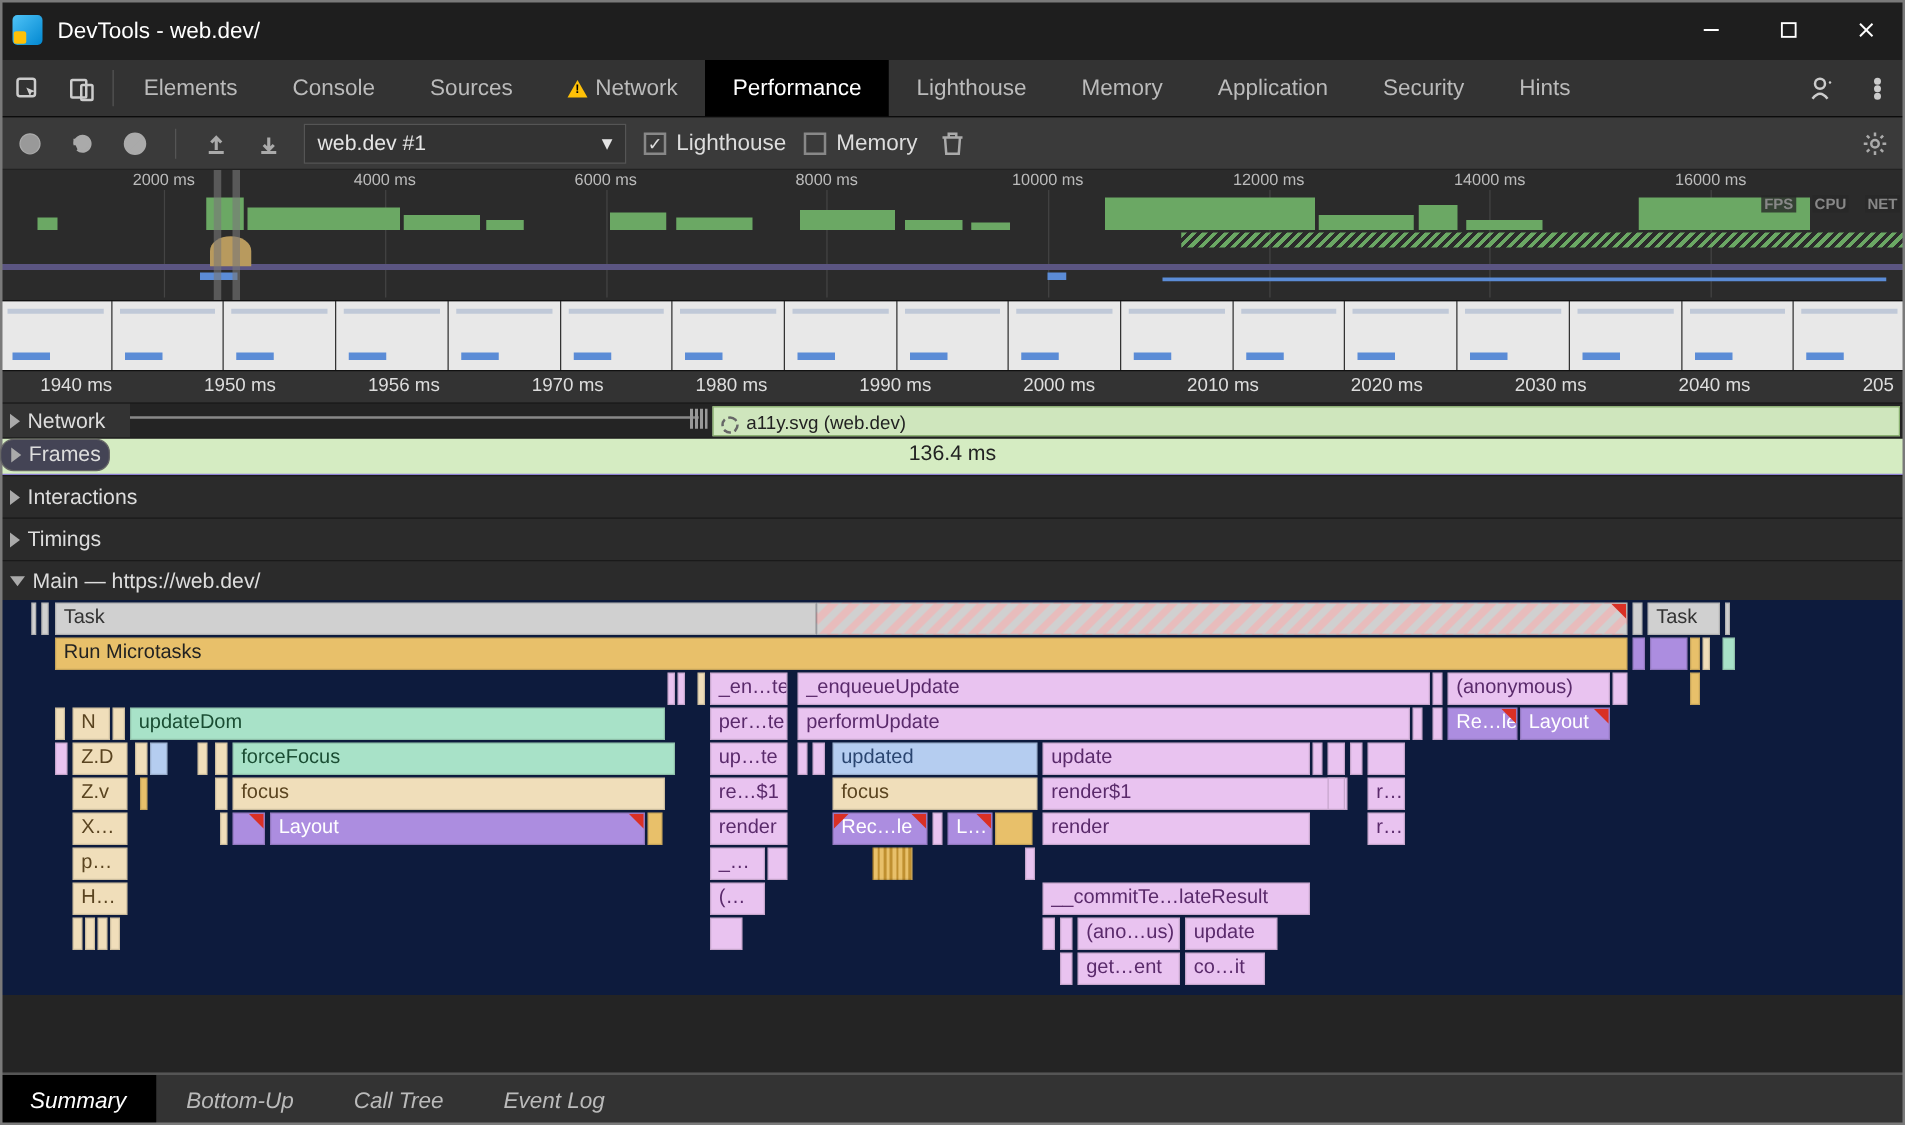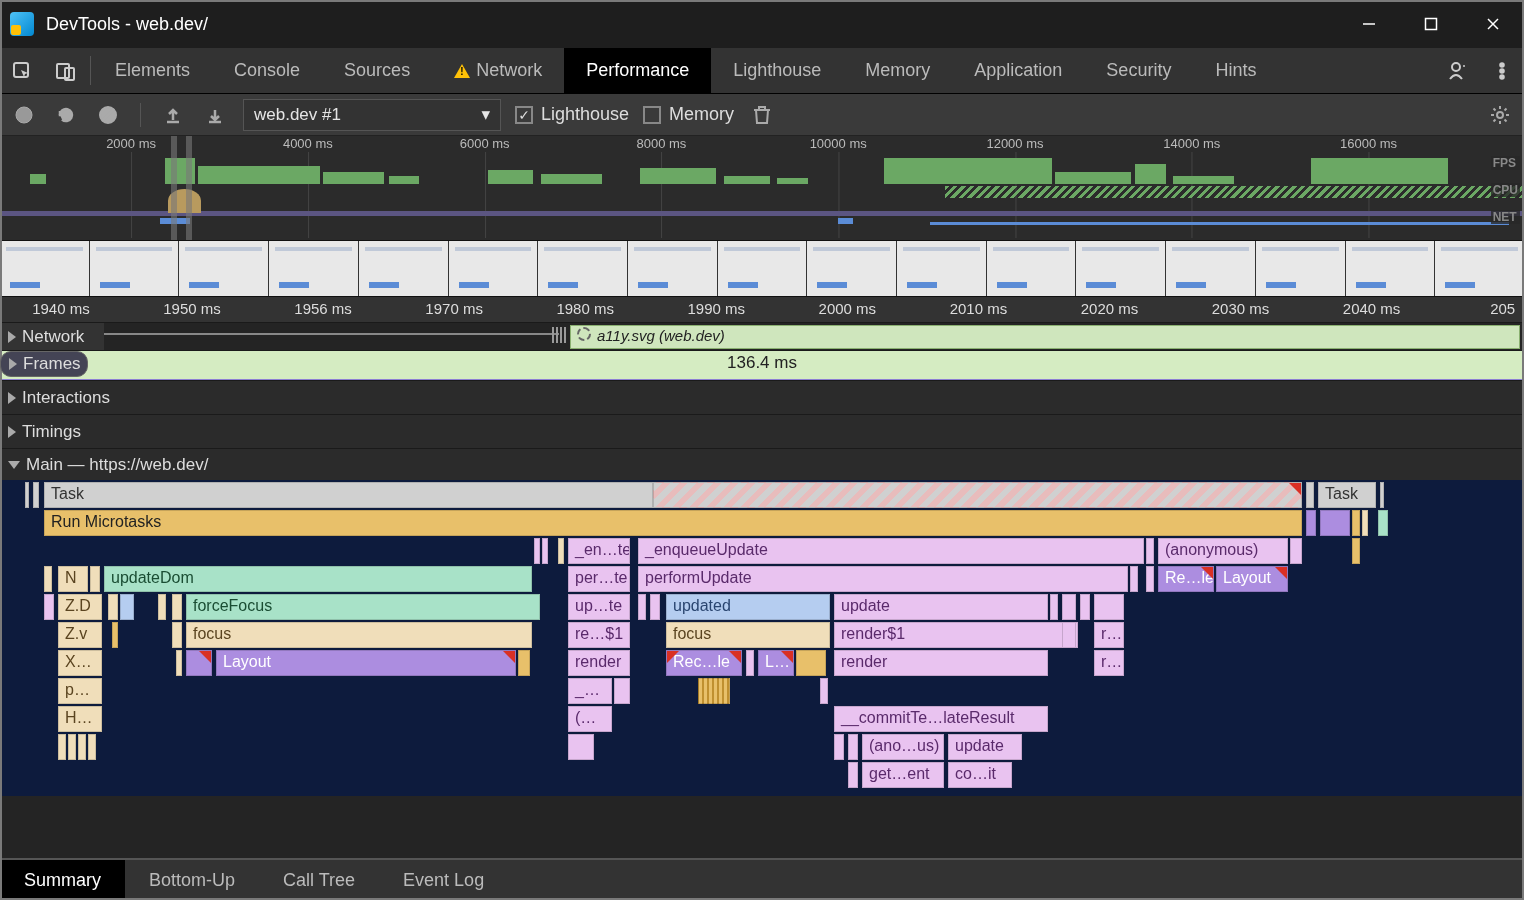--- a/index.html
+++ b/index.html
@@ -35,39 +35,39 @@
 .overview { height: 104px; background:#2b2b2b; position:relative; }
 .ov-ruler { height:20px; position:relative; }
 .ov-tick { position:absolute; top:0; font-size:13px; color:#bbb; transform:translateX(-50%);}
 .ov-tick::before{content:"";position:absolute;left:50%;top:16px;width:1px;height:86px;background:#444;}
 .ov-fps { position:absolute; top:20px; left:0; right:0; height:28px; }
 .fps-bar { position:absolute; bottom:0; background:#6ba864; }
 .ov-cpu { position:absolute; top:50px; left:0; right:0; height:30px; background:linear-gradient(to top, #5b5582 0%, #5b5582 15%, transparent 15%);}
 .cpu-hump{position:absolute;bottom:3px;background:#b89a5e;border-radius:50% 50% 0 0;}
 .ov-net-strip { position:absolute; top:82px; left:0; right:0; height:10px;}
 .net-mark{position:absolute;top:0;height:6px;background:#5b8cd6;}
-.ov-labels { position:absolute; right:4px; top:20px; display:flex; flex-direction:column; gap:13px; }
+.ov-labels { position:absolute; right:4px; top:20px; display:flex; flex-direction:row; gap:13px; }
 .ov-lbl { font-size:12px; color:#888; font-weight:bold; background:rgba(40,40,40,0.8); padding:0 2px;}
 .ov-handle{position:absolute;top:0;width:6px;height:100%;background:rgba(120,120,120,0.6);}
 
 .filmstrip { height:56px; background:#333; display:flex; gap:1px; overflow:hidden; border-top:1px solid #111;}
 .film { flex:1; background:#e8e8e8; position:relative; min-width:70px;}
 .film::before{content:"";position:absolute;top:6px;left:6px;right:6px;height:4px;background:#c0c9d8;}
 .film::after{content:"";position:absolute;bottom:8px;left:10px;width:30px;height:6px;background:#5b8cd6;}
 
 .detail-ruler { height:26px; background:#333; position:relative; border-top:1px solid #111;}
 .dr-tick { position:absolute; top:3px; font-size:15px; color:#ddd; transform:translateX(-50%); }
 
 .track { display:flex; align-items:stretch; border-top:1px solid #1a1a1a; position:relative; min-height:28px;}
 .track-head { display:flex; align-items:center; gap:6px; padding:2px 8px; font-size:17px; color:#ddd; background:#333; white-space:nowrap;}
 .track-head.boxed { border:1px solid #666; }
 .tri { width:0;height:0;border-top:6px solid transparent;border-bottom:6px solid transparent;border-left:8px solid #aaa;}
 .tri.down { border-left:6px solid transparent;border-right:6px solid transparent;border-top:8px solid #aaa; border-bottom:none;}
 .track-body { flex:1; position:relative; }
-.net-item{position:absolute;left:570px;right:4px;top:2px;height:24px;background:#cfe6bd;border:1px solid #8ab070;color:#222;font-size:15px;padding:1px 6px;display:flex;align-items:flex-start;gap:6px;font-style:italic;}
+.net-item{position:absolute;left:570px;right:4px;top:2px;height:24px;background:#cfe6bd;border:1px solid #8ab070;color:#222;font-size:15px;padding:1px 6px;display:flex;align-items:flex-end;gap:6px;}
 .spinner{width:14px;height:14px;border:2px dashed #666;border-radius:50%;}
 
 .frames-track .track-body { background:#d5ecc2; }
 .frames-track .track-head { background:#445;border-radius:11px; }
 .frame-dur { position:absolute; left:50%; top:2px; transform:translateX(-50%); color:#222; font-size:17px;}
 .frames-track::after{content:"";position:absolute;left:0;right:0;bottom:-4px;height:5px;background:#8d7fd3;}
 
 .collapsed-track { height:34px; background:#2b2b2b; }
 .main-track-head { height:32px; background:#2b2b2b; }
 
@@ -80,21 +80,21 @@
 .green{background:#a8e2c8;color:#1a4d33;}
 .tan{background:#f0deba;color:#5a4420;}
 .pink{background:#e9c3f0;color:#5a2a6b;}
 .purple{background:#ac8de0;color:#fff;}
 .blue{background:#b5cdf0;color:#2a4570;}
 .redcorner::after{content:"";position:absolute;top:0;right:0;border-top:12px solid #d93025;border-left:12px solid transparent;}
 .redcorner-l::before{content:"";position:absolute;top:0;left:0;border-top:12px solid #d93025;border-right:12px solid transparent;}
 .sliver{width:4px;padding:0;}
 
 .bottom-tabs { position:absolute; bottom:0; left:0; right:0; height:42px; background:#333; display:flex; align-items:stretch; border-top:2px solid #555;}
-.btab { padding:0 24px; display:flex; align-items:center; font-size:18px; color:#bbb;}
+.btab { padding:0 24px; display:flex; align-items:center; font-size:18px; color:#bbb;font-style:italic;}
 .btab.active { background:#000; color:#fff; }
 .img-border{position:absolute;inset:0;border:2px solid #7a7a7a;pointer-events:none;}
 </style>
 </head>
 <body>
 
 <div class="titlebar">
   <div class="titlebar-icon"></div>
   <div class="titlebar-title">DevTools - web.dev/</div>
   <div class="win-controls">

